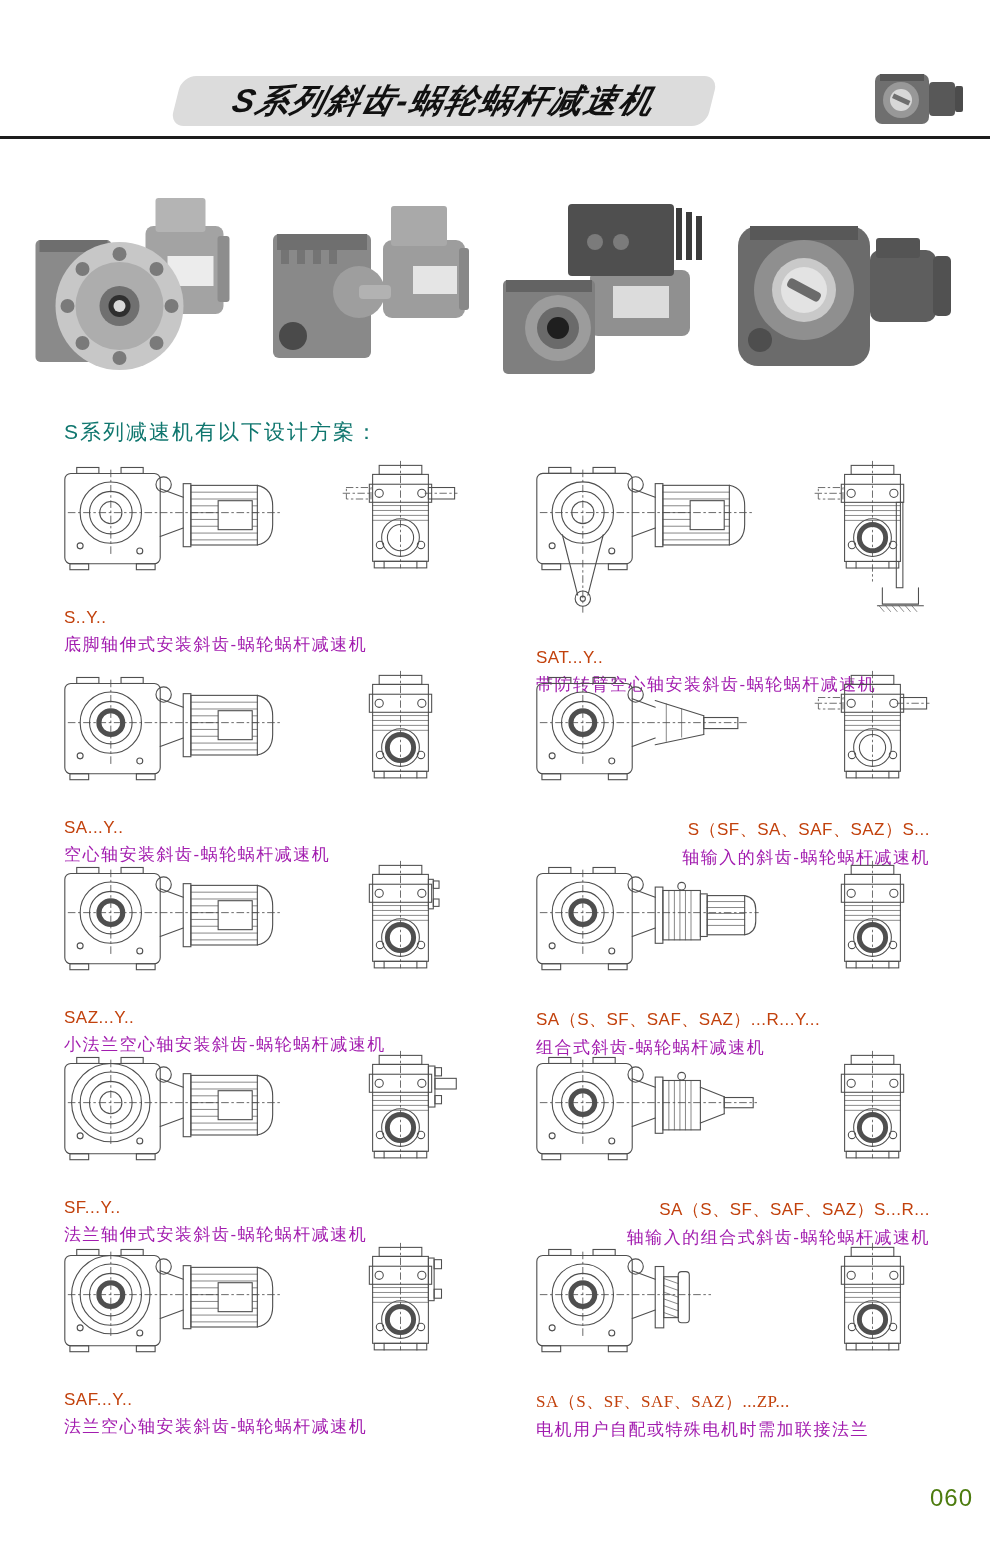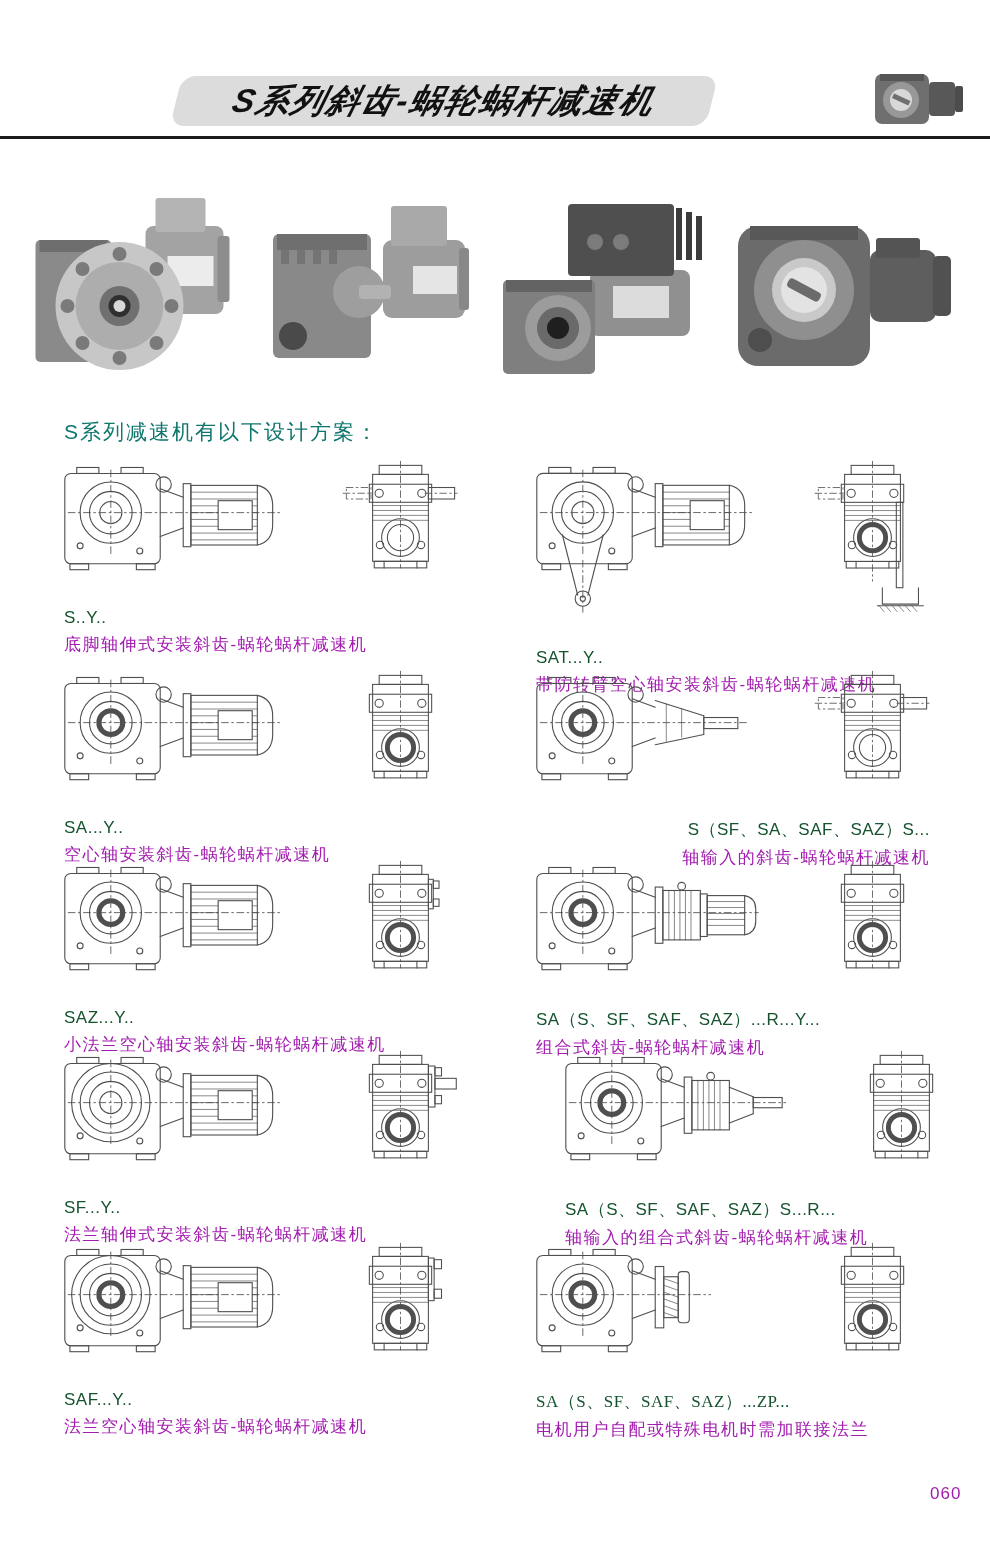--- a/index.html
+++ b/index.html
@@ -29,34 +29,34 @@
   .section-heading{
     position:absolute;left:64px;top:418px;font-size:21px;color:#0f766e;letter-spacing:2px;
   }
   
   .cell{position:absolute;}
   .colL{width:400px;}
   .colR{width:400px;}
   .c0{left:58px;top:458px;} .c1{left:530px;top:458px;}
   .c2{left:58px;top:668px;} .c3{left:530px;top:668px;text-align:right;}
   .c4{left:58px;top:858px;} .c5{left:530px;top:858px;}
-  .c6{left:58px;top:1048px;}.c7{left:559px;top:1048px;}
+  .c6{left:58px;top:1048px;}.c7{left:530px;top:1048px;text-align:right;}
   .c8{left:58px;top:1240px;}.c9{left:530px;top:1240px;font-family:Liberation Serif, serif;}
   .dr{display:flex;justify-content:space-between;align-items:flex-start;height:142px;}
   .dr.tallrow{height:182px;}
-  .code{font-size:17px;color:#14532d;letter-spacing:0.5px;margin:8px 0 0 6px;}
+  .code{font-size:17px;color:#c2410c;letter-spacing:0.5px;margin:8px 0 0 6px;}
   .desc{font-size:17px;color:#a21caf;letter-spacing:1.5px;margin:5px 0 0 6px;}
   
   svg.draw{overflow:visible;}
   svg.draw *{stroke:#4f4f4f;stroke-width:1.3;fill:none;stroke-linecap:round;}
   svg.draw .thick{stroke-width:6;}
   svg.draw .dash{stroke-dasharray:8 4 2 4;stroke-width:1;}
   svg.draw .wfill{fill:#ffffff;}
   svg.draw .thin{stroke-width:0.8;}
-  .page-number{position:absolute;left:930px;top:1484px;font-size:17px;color:#a21caf;letter-spacing:1px;}
+  .page-number{position:absolute;left:930px;top:1484px;font-size:24px;color:#4d7c0f;letter-spacing:1px;}
 </style>
 </head>
 <body>
 
 <div>
 
   <div class="banner">
     <span class="title">S系列斜齿-蜗轮蜗杆减速机</span>
   </div>
 

